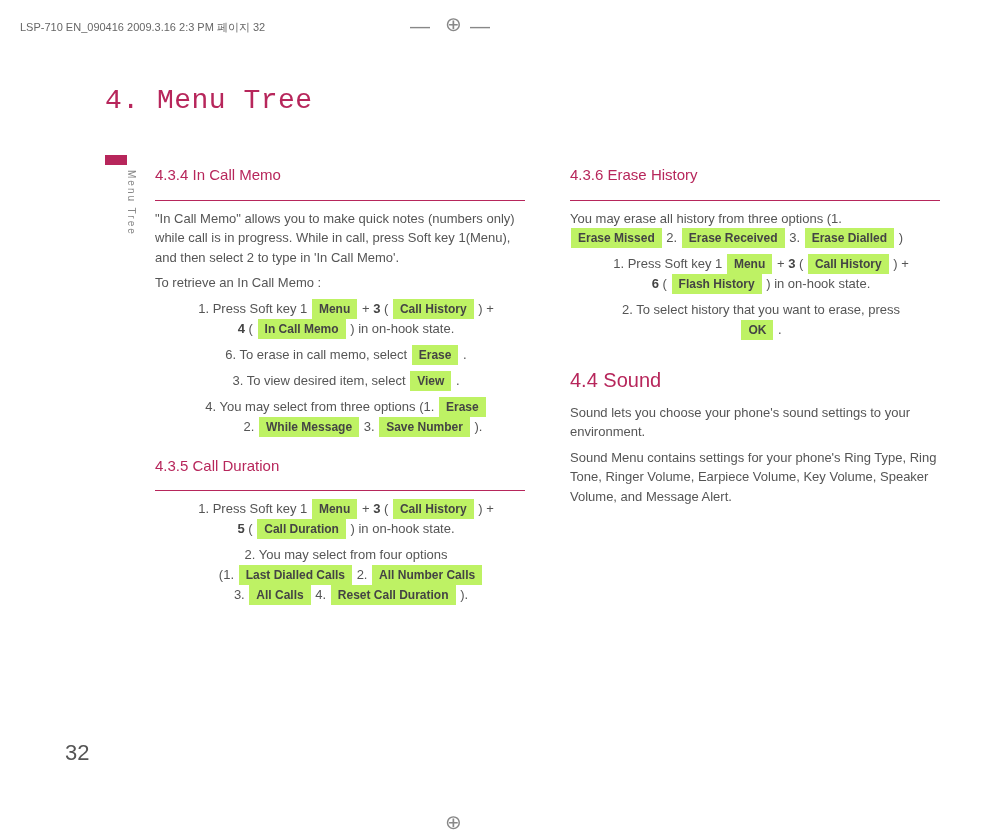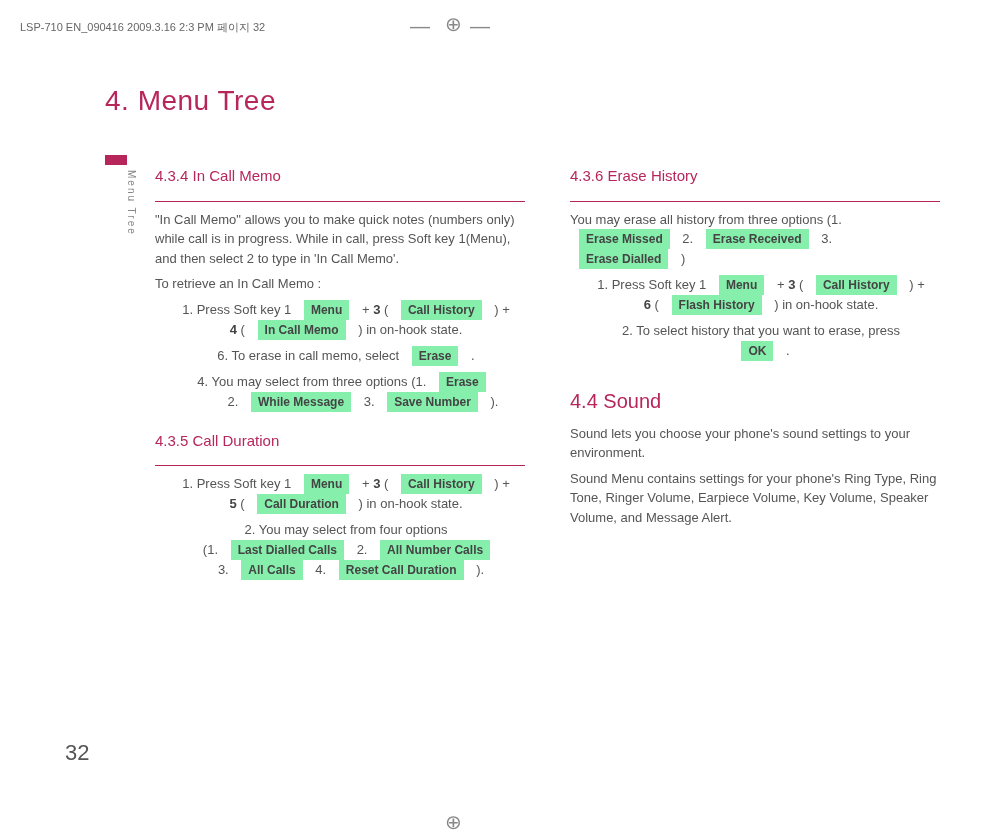--- a/index.html
+++ b/index.html
@@ -33,20 +33,21 @@
     top: 85px;
     left: 105px;
     width: 840px;
   }
   .chapter-title {
     color: #b7265b;
     font-size: 28px;
     font-weight: normal;
     letter-spacing: 0.5px;
     margin: 0 0 30px 0;
+    font-family: Liberation Mono, monospace;
   }
   .red-bar {
     position: absolute;
     left: 0;
     top: 70px;
     width: 22px;
     height: 10px;
     background: #b7265b;
   }
   .side-label {
@@ -80,25 +81,25 @@
   h2.major {
     color: #b7265b;
     font-size: 20px;
     font-weight: normal;
     margin: 25px 0 8px 0;
   }
   p { margin: 6px 0; }
   .step { margin: 6px 0 6px 12px; text-align: center; }
   .btn {
     display: inline-block;
-    background: #86efac;
+    background: #bef264;
     color: #444;
     font-weight: bold;
     padding: 1px 7px;
-    margin: 0 9px;
+    margin: 0 1px;
     font-size: 12px;
     white-space: nowrap;
   }
   .num { font-weight: bold; color: #444; }
   .page-num {
     position: absolute;
     left: 65px;
     top: 740px;
     font-size: 22px;
     color: #555;
@@ -146,20 +147,25 @@
         <span class="btn">In Call Memo</span>
         <span> ) in on-hook state.</span>
       </p>
 
       <p class="step">
         <span>6. To erase in call memo, select </span>
         <span class="btn">Erase</span>
         <span> .</span>
       </p>
 
+      <p class="step">
+        <span>3. To view desired item, select </span>
+        <span class="btn">View</span>
+        <span> .</span>
+      </p>
 
       <p class="step">
         <span>4. You may select from three options (1. </span>
         <span class="btn">Erase</span><br>
         <span style="margin-left:34px">2. </span>
         <span class="btn">While Message</span>
         <span>  3. </span>
         <span class="btn">Save Number</span>
         <span> ).</span>
       </p>

